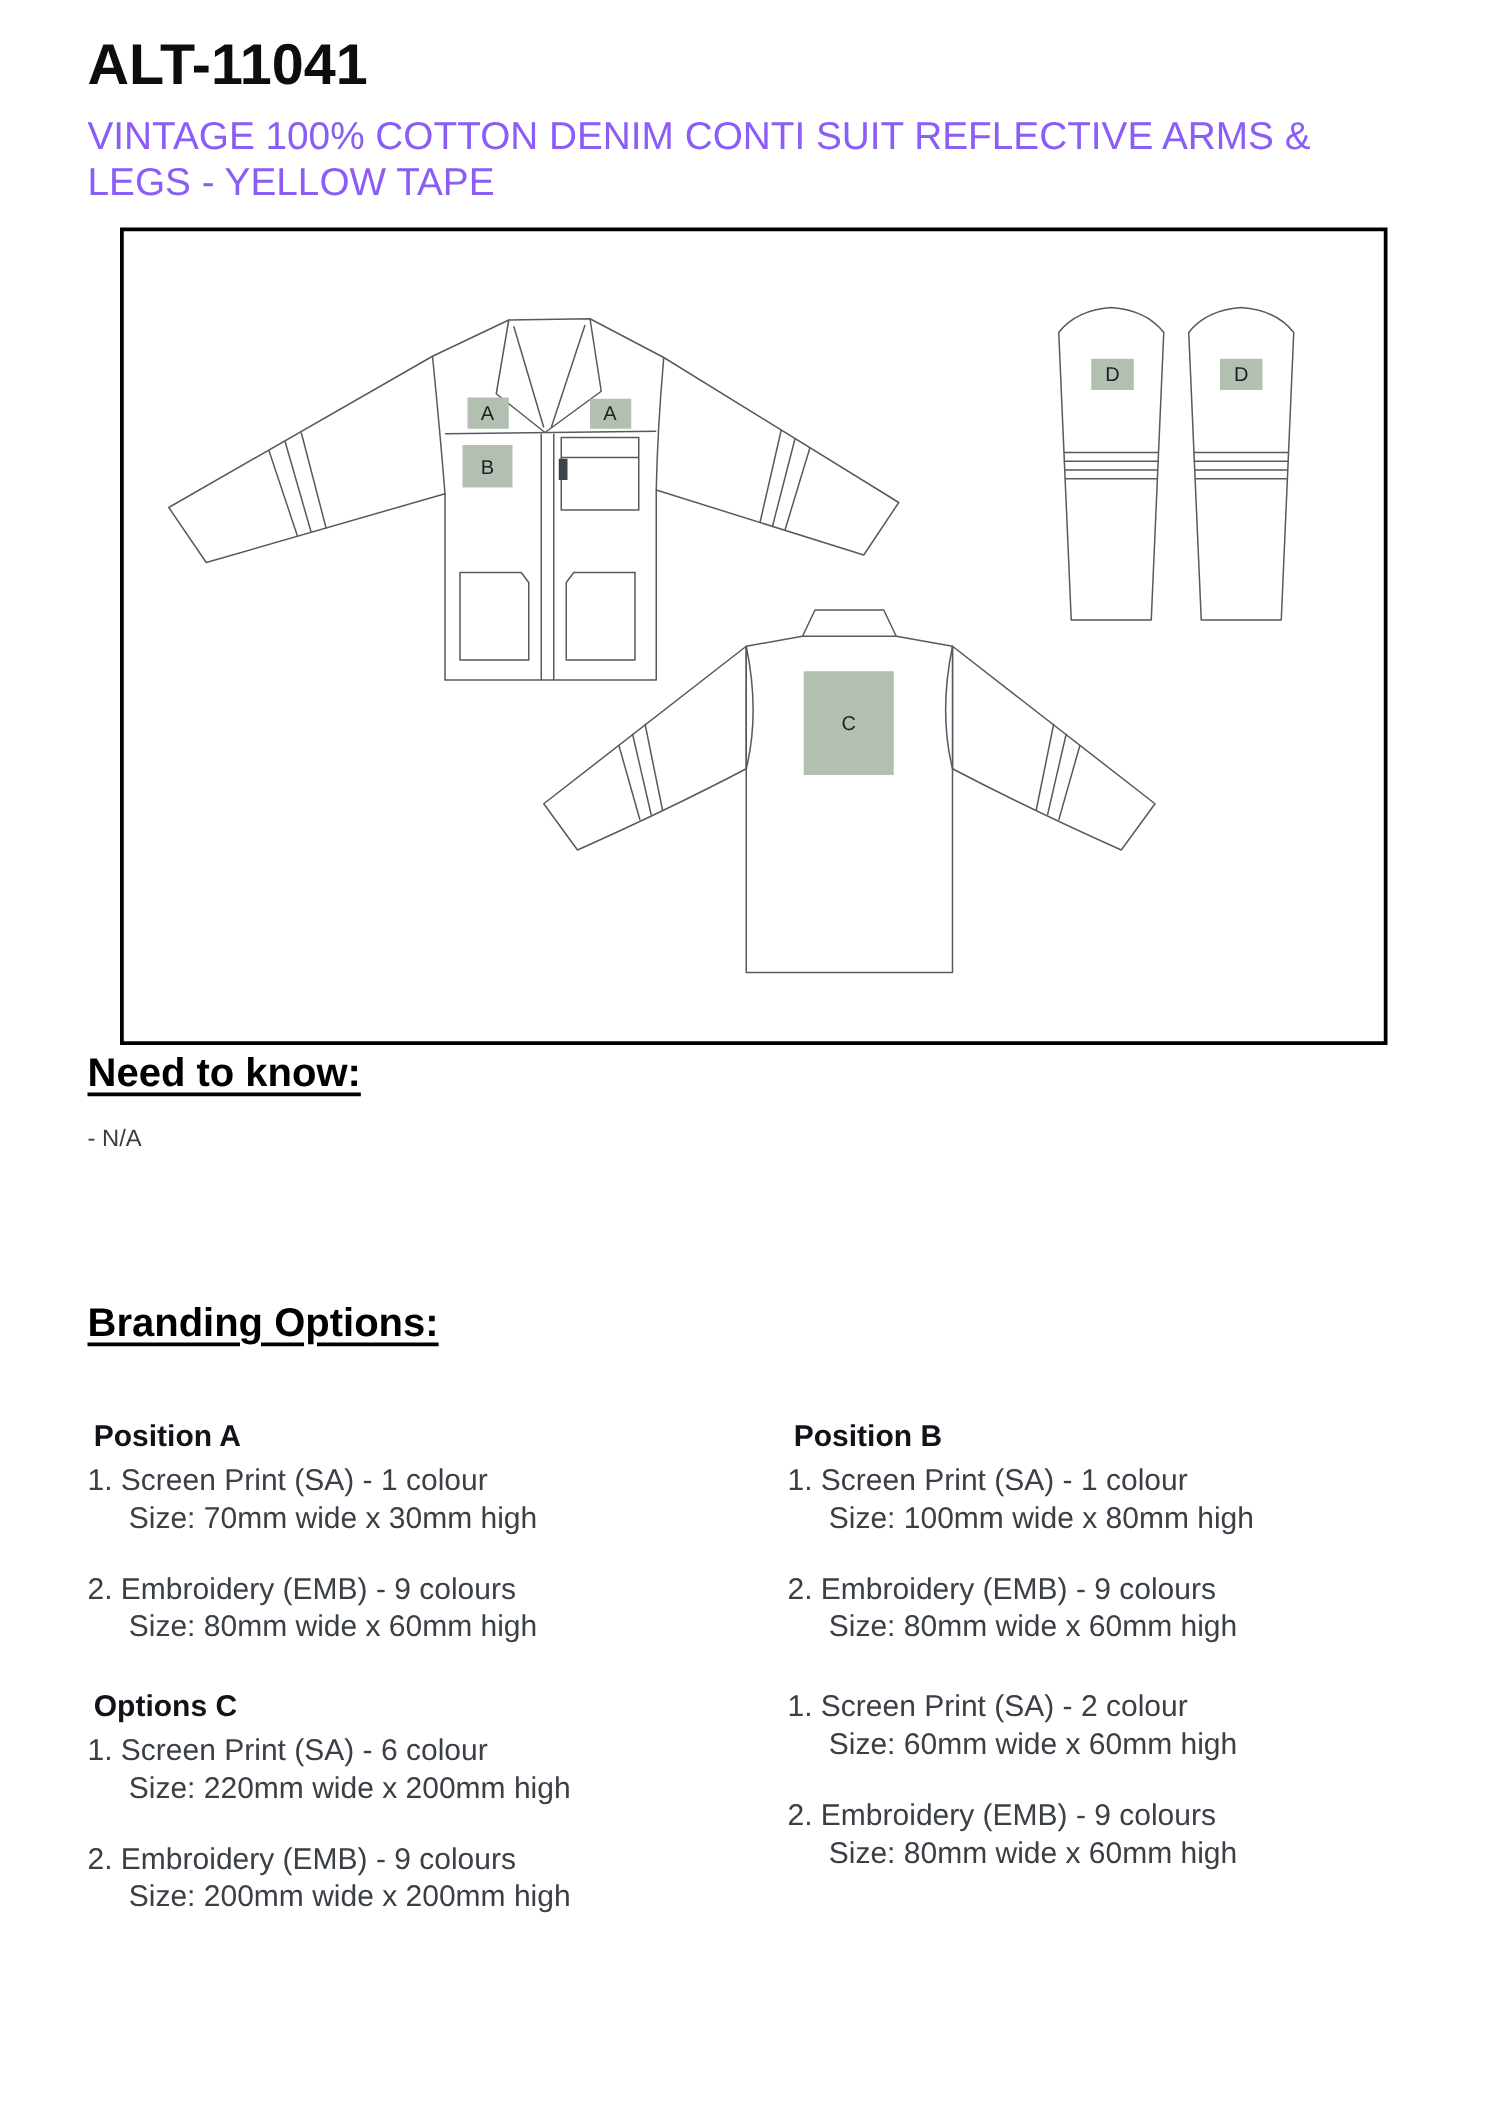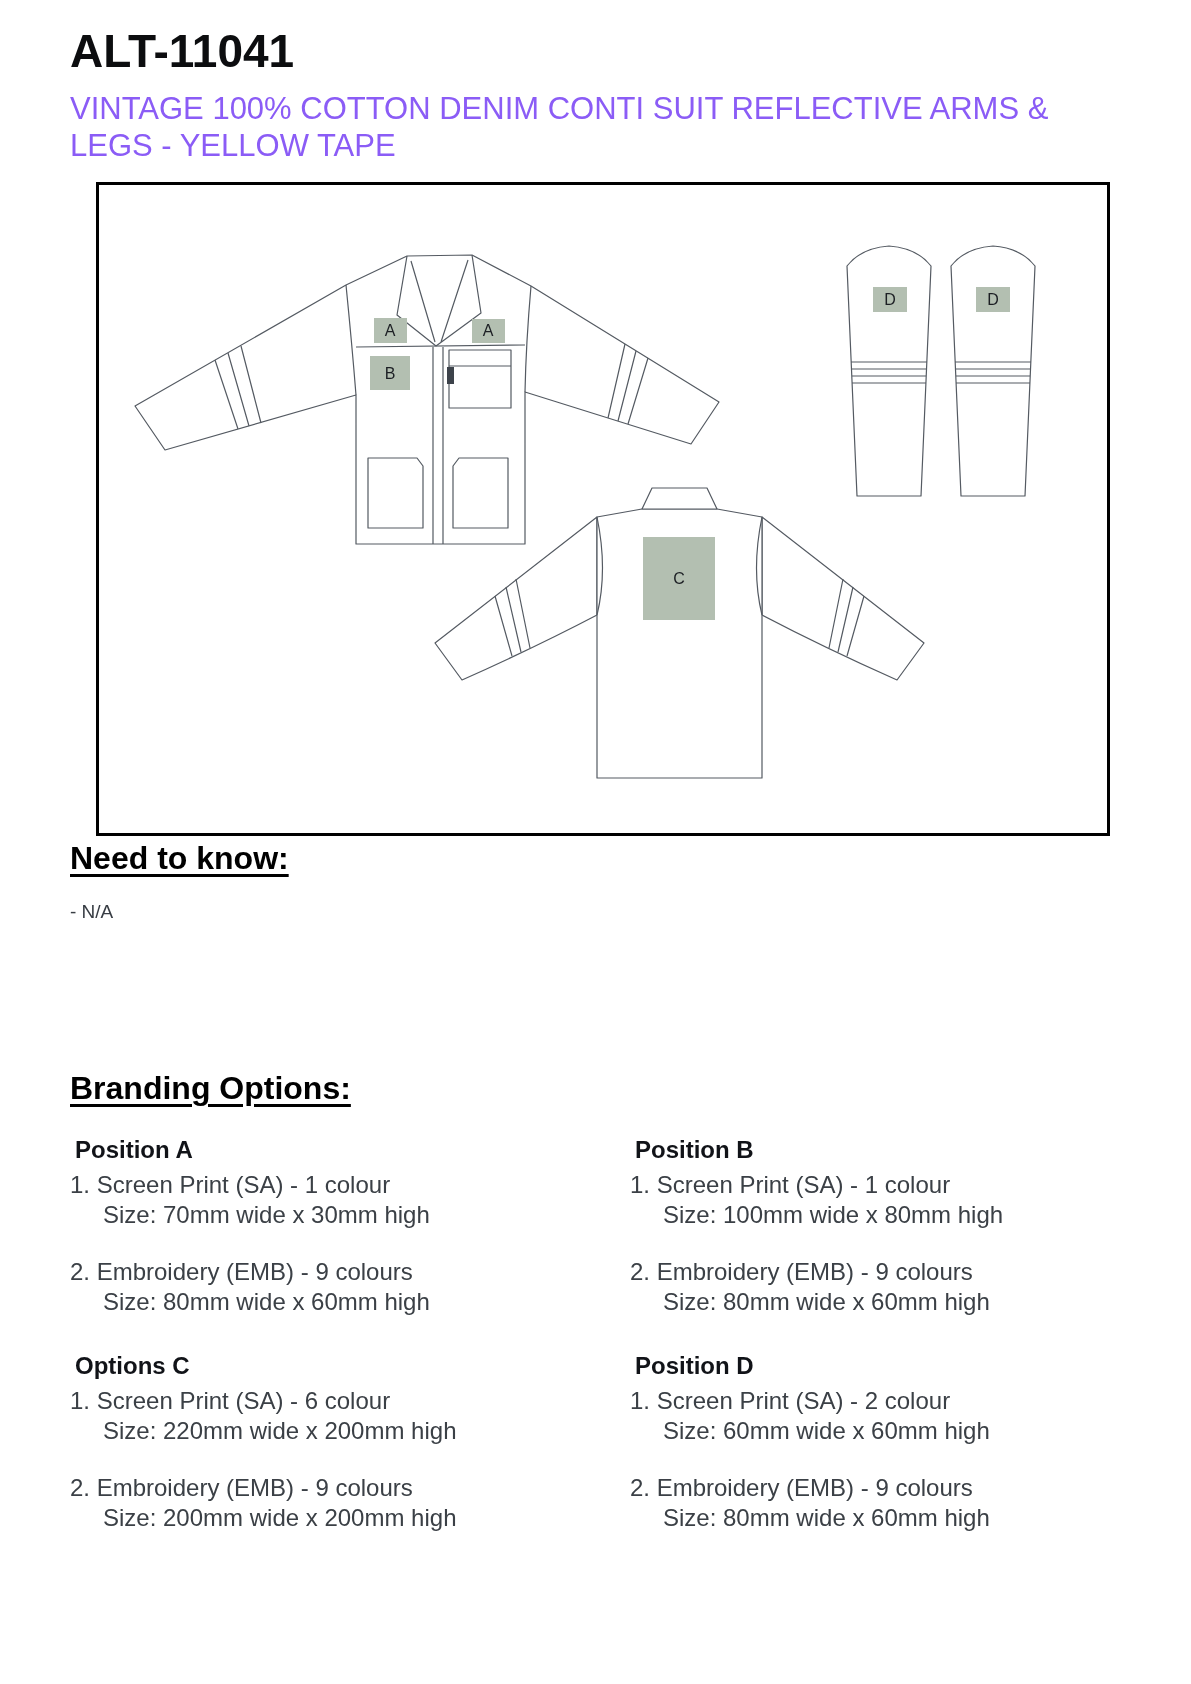--- a/index.html
+++ b/index.html
@@ -9,21 +9,21 @@
   .product-code{position:absolute;left:70px;top:24px;margin:0;font-size:46px;font-weight:bold;color:#0c0d0f;letter-spacing:0px;}
   .product-desc{position:absolute;left:70px;top:90px;width:1048px;font-size:31px;line-height:37px;color:#8b5cf6;}
 
   .diagram-box{position:absolute;left:96px;top:182px;width:1008px;height:648px;border:3px solid #000;background:#fff;}
   .diagram-box svg{display:block;}
 
   .section-heading{position:absolute;margin:0;font-size:32px;font-weight:bold;color:#000000;
     text-decoration:underline;text-decoration-thickness:3px;text-underline-offset:5px;}
   .need-heading{left:70px;top:840px;}
   .need-item{position:absolute;left:70px;top:901px;font-size:19px;color:#383d44;}
-  .branding-heading{left:70px;top:1070px;text-align:center;}
+  .branding-heading{left:70px;top:1040px;text-align:center;}
 
   .pos-block{position:absolute;width:520px;}
   .pos-a{left:70px;top:1135px;}
   .pos-b{left:630px;top:1135px;}
   .pos-c{left:70px;top:1351px;}
   .pos-d{left:630px;top:1351px;}
   .pos-title{margin:0 0 5px 5px;font-size:24px;font-weight:bold;color:#111318;line-height:30px;}
   .opt{font-size:24px;line-height:30px;color:#3b4046;padding-left:33px;}
   .opt .opt-label{text-indent:-33px;}
   .opt + .opt{margin-top:27px;}
@@ -133,21 +133,20 @@
       <div class="opt-label">1. Screen Print (SA) - 6 colour</div>
       <div class="opt-size">Size: 220mm wide x 200mm high</div>
     </div>
     <div class="opt">
       <div class="opt-label">2. Embroidery (EMB) - 9 colours</div>
       <div class="opt-size">Size: 200mm wide x 200mm high</div>
     </div>
   </div>
 
   <div class="pos-block pos-d">
-    <h3 class="pos-title">Position D</h3>
     <div class="opt">
       <div class="opt-label">1. Screen Print (SA) - 2 colour</div>
       <div class="opt-size">Size: 60mm wide x 60mm high</div>
     </div>
     <div class="opt">
       <div class="opt-label">2. Embroidery (EMB) - 9 colours</div>
       <div class="opt-size">Size: 80mm wide x 60mm high</div>
     </div>
   </div>
 

